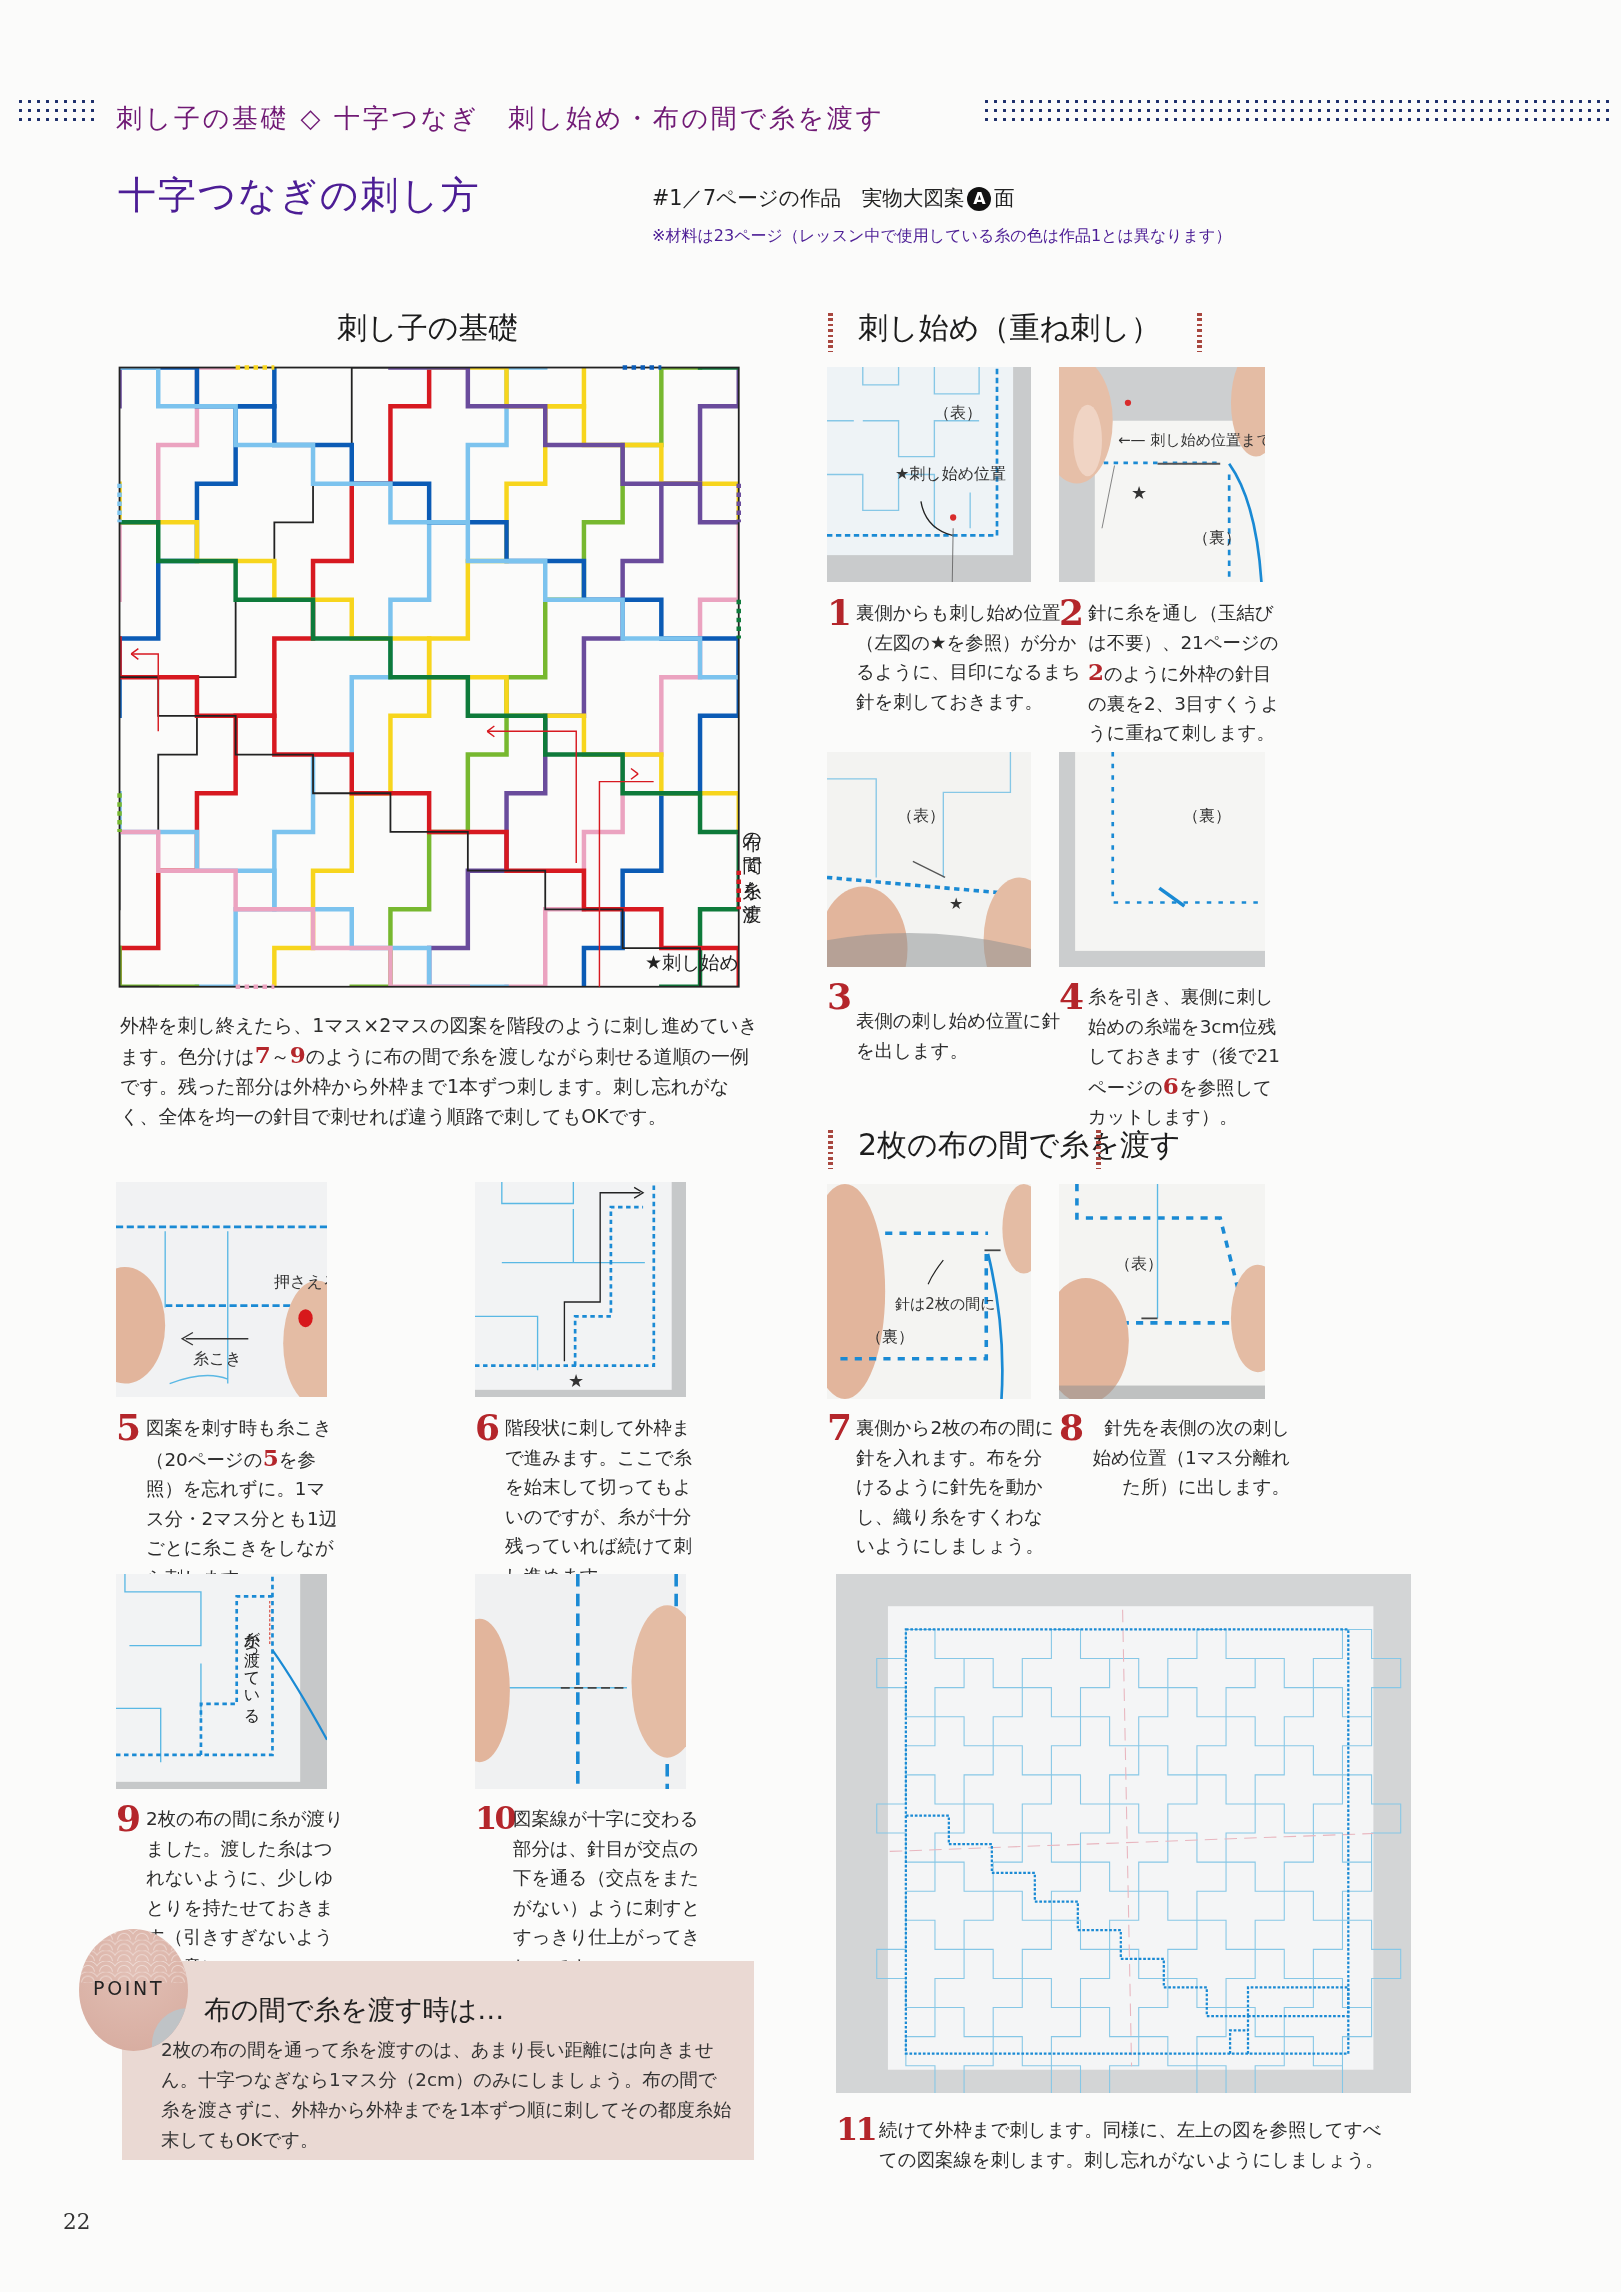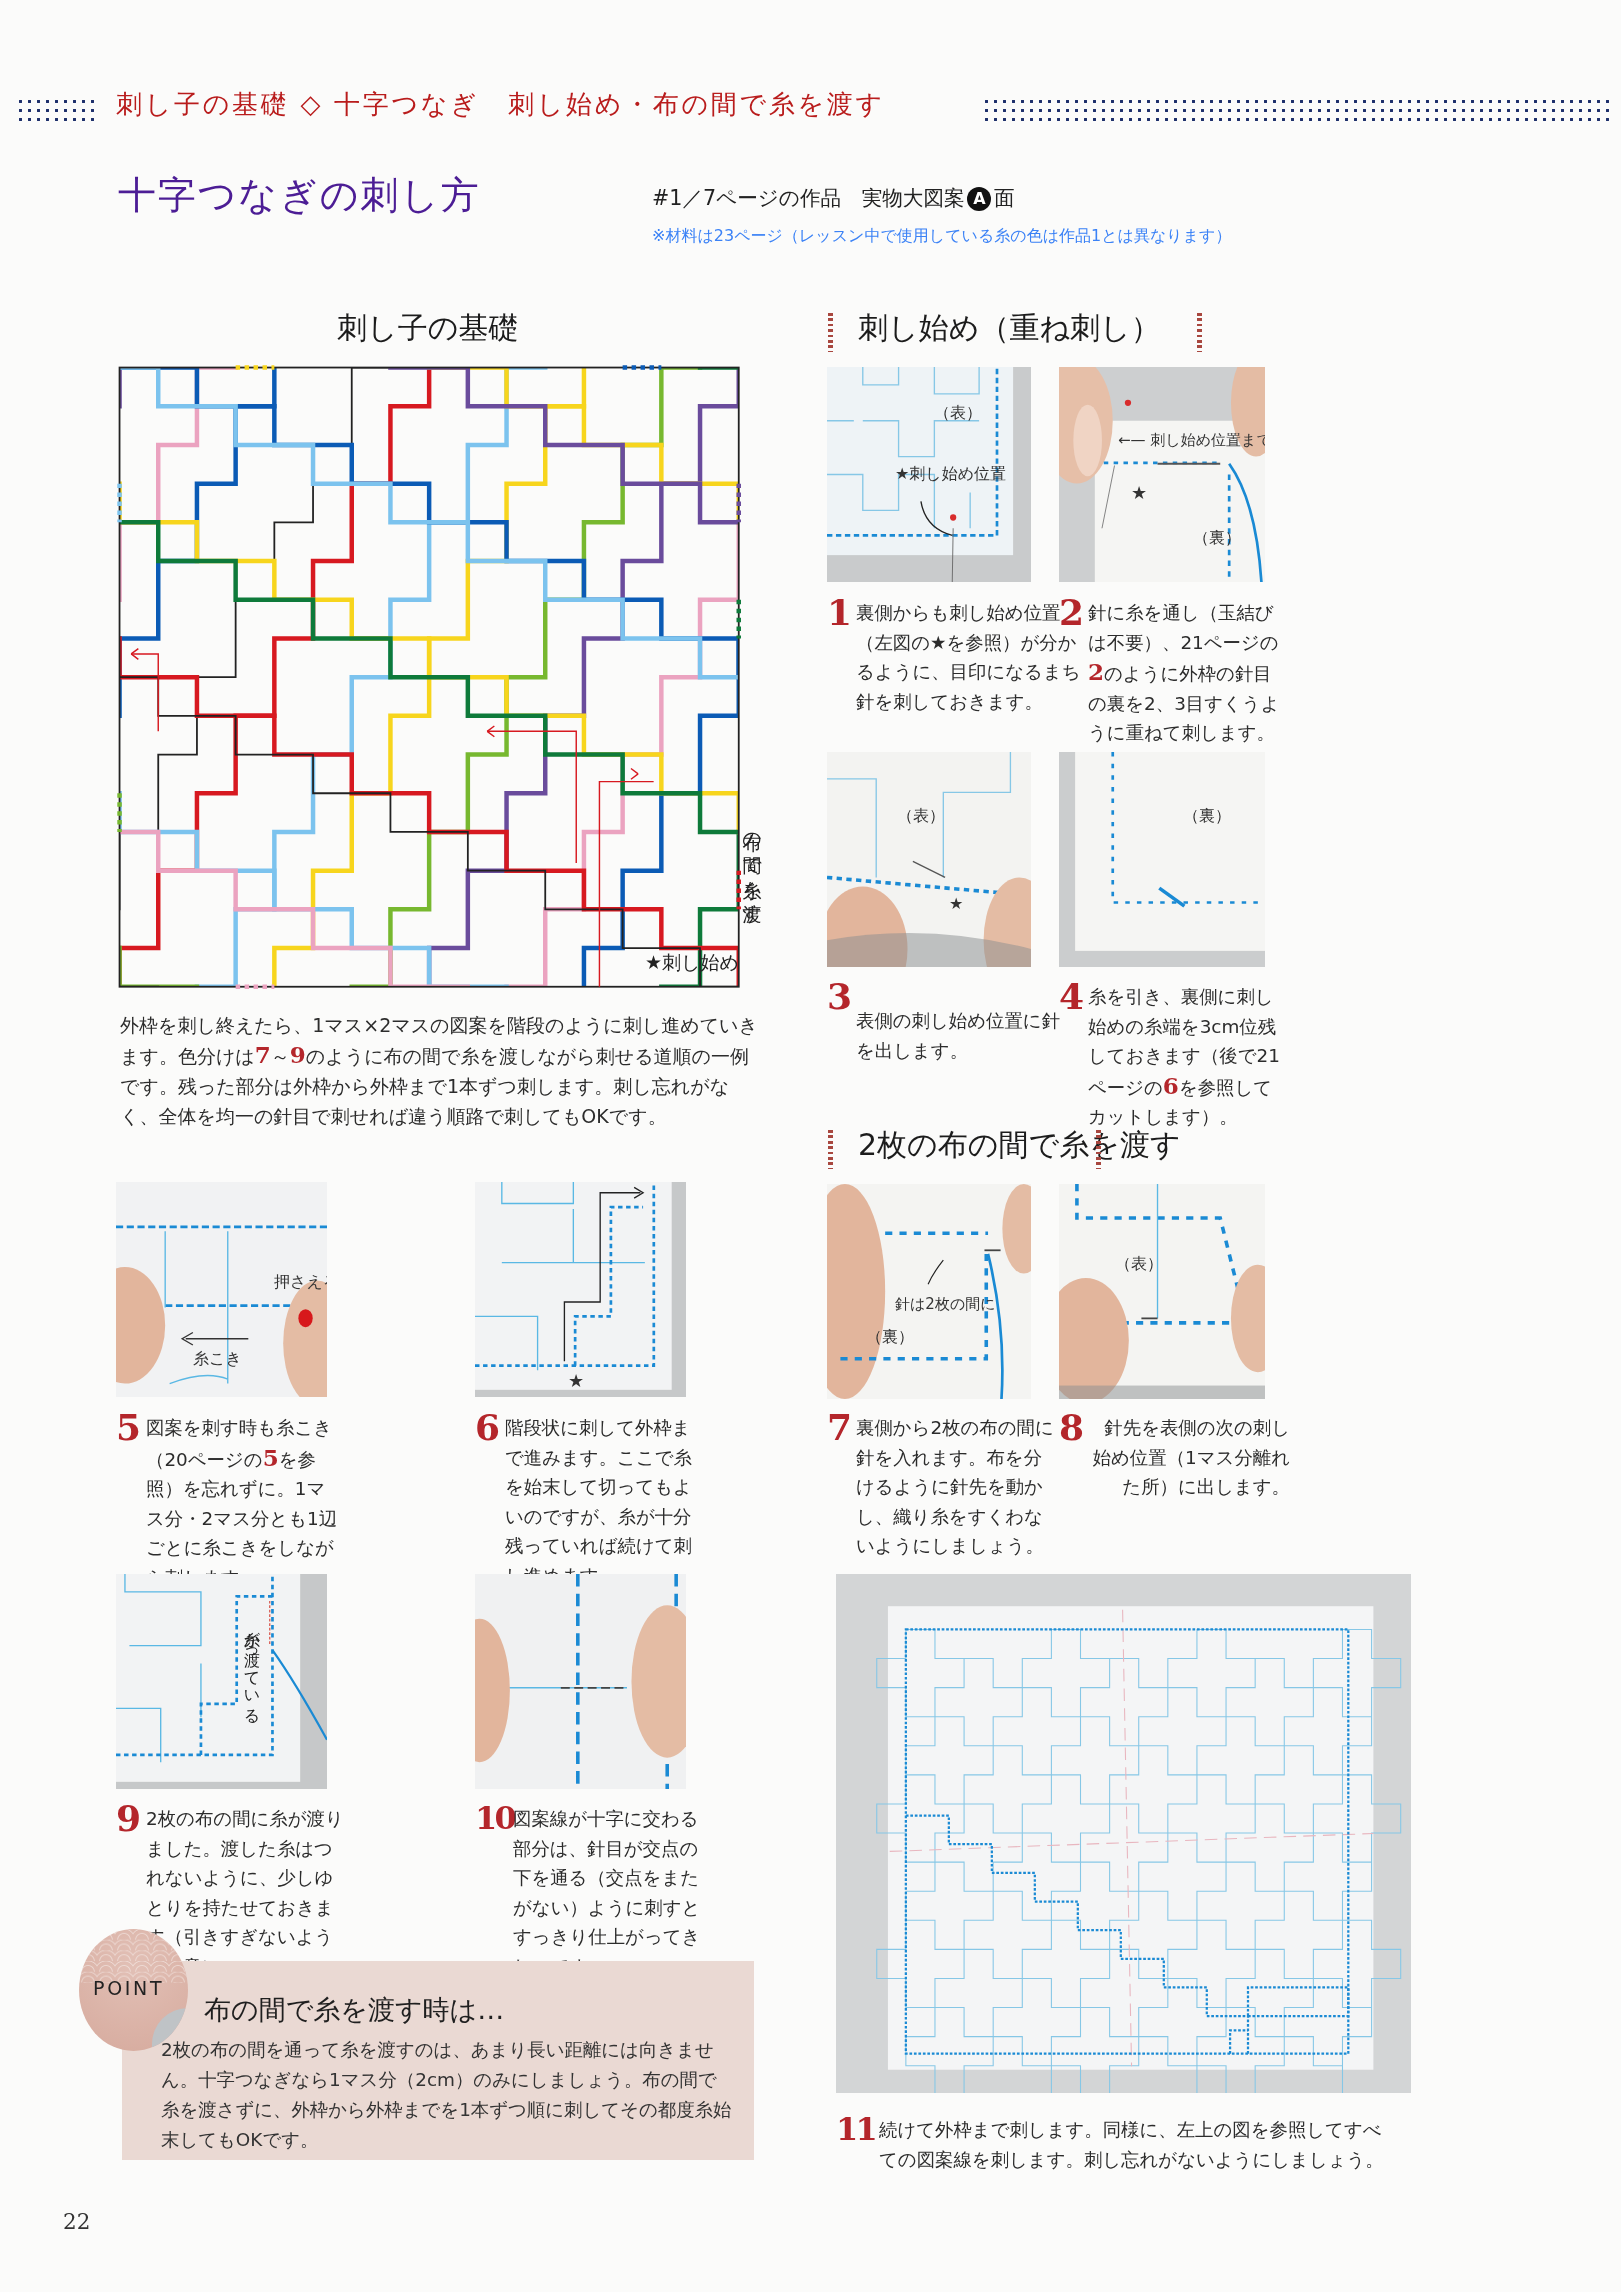--- a/index.html
+++ b/index.html
@@ -1,27 +1,27 @@
 <!DOCTYPE html>
 <html style="font-size:14.3px"><head>
 <meta charset="utf-8">
 <style>
   html,body{margin:0;padding:0;}
   body{width:1622px;height:2293px;background:#fbfbfa;position:relative;overflow:hidden;
        font-family:"DejaVu Sans","Liberation Sans",sans-serif;color:#2a2a2a;}
   
   .dots{position:absolute;background-image:radial-gradient(circle,#1d2f6b 1.4px,transparent 1.8px);
         background-size:9px 9px;}
-  .running-head{position:absolute;left:116px;top:87px;font-family:"DejaVu Serif",serif;font-size:26px;
-        letter-spacing:2.7px;color:#b91c1c;white-space:nowrap;}
+  .running-head{position:absolute;left:116px;top:101px;font-family:"DejaVu Serif",serif;font-size:26px;
+        letter-spacing:2.7px;color:#701a75;white-space:nowrap;}
   .page-title{position:absolute;left:118px;top:170px;font-size:38px;font-weight:normal;letter-spacing:1.8px;color:#4c1d95;}
   .subtitle{position:absolute;left:652px;top:184px;font-size:20.6px;color:#222;white-space:nowrap;}
   .subtitle .circ{display:inline-block;width:24px;height:24px;border-radius:50%;background:#111;color:#fff;
         font-size:16px;line-height:24px;text-align:center;font-weight:bold;margin:0 2.7px;vertical-align:0.9px;}
-  .note{position:absolute;left:652px;top:226px;font-size:16px;color:#3b82f6;white-space:nowrap;}
+  .note{position:absolute;left:652px;top:226px;font-size:16px;color:#4c1d95;white-space:nowrap;}
   
   .sec-title{position:absolute;font-size:30px;color:#1c1c1c;white-space:nowrap;}
   .sec-bar{position:absolute;width:4.5px;height:39px;
         background:repeating-linear-gradient(to bottom,#a8473f 0 2.7px,transparent 2.7px 5.4px);}
   
   #diagram{position:absolute;left:107px;top:355px;}
   .diag-label{position:absolute;font-size:19px;color:#222;}
   .vert-text{position:absolute;writing-mode:vertical-rl;font-size:19px;color:#222;letter-spacing:0.9px;}
   .body-text{position:absolute;font-size:19px;line-height:30px;color:#2c2c2c;}
   .red{color:#b4262b;font-family:"DejaVu Serif",serif;font-weight:bold;font-size:23px;}

